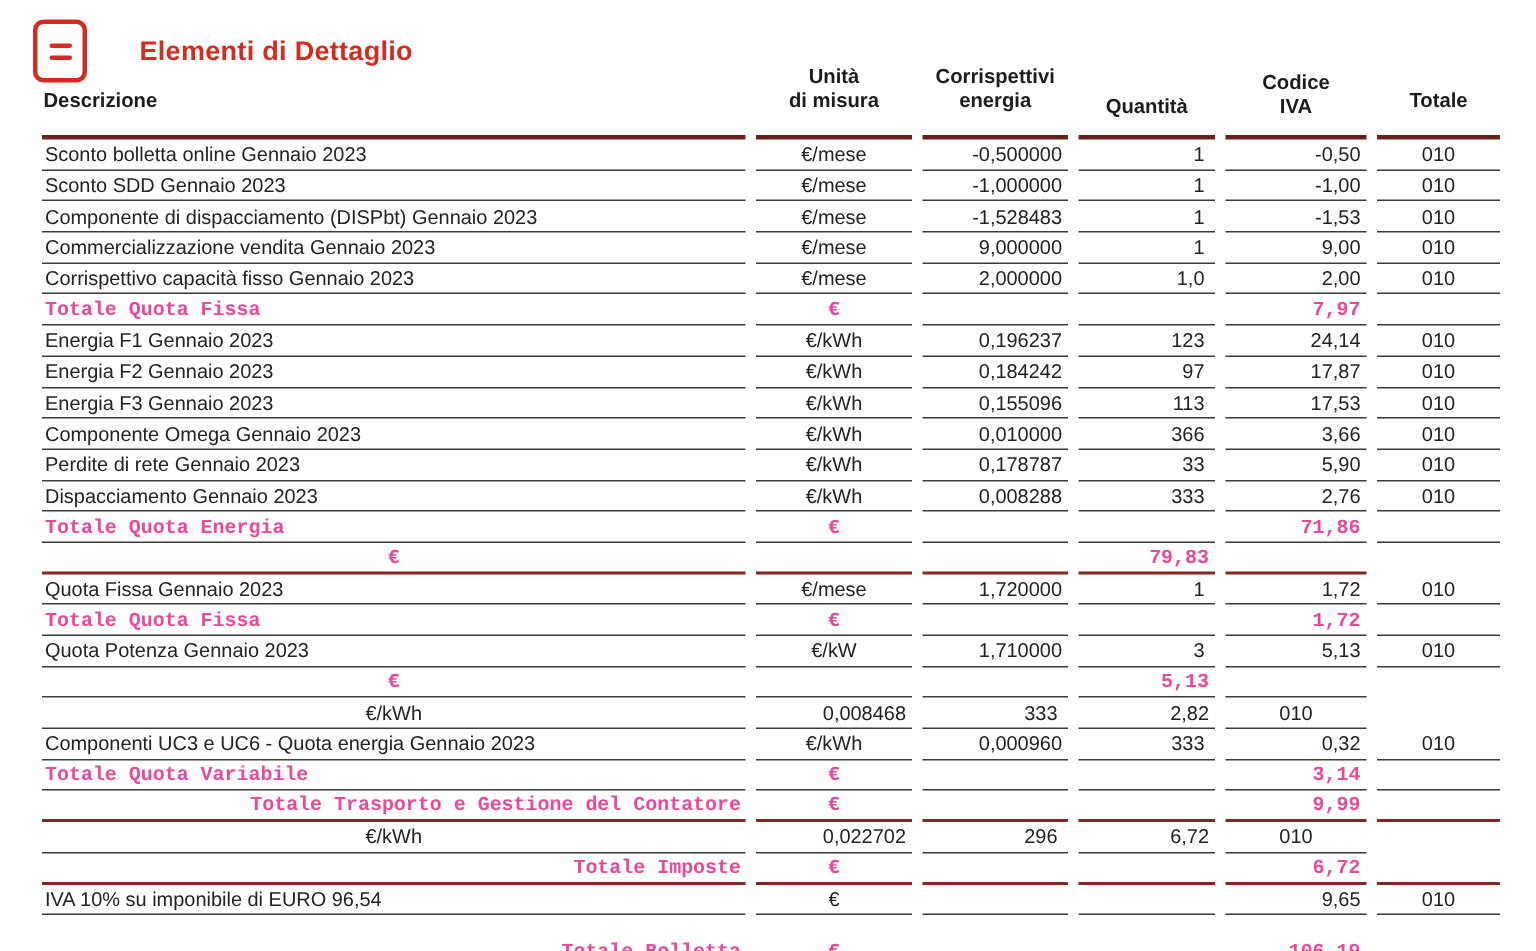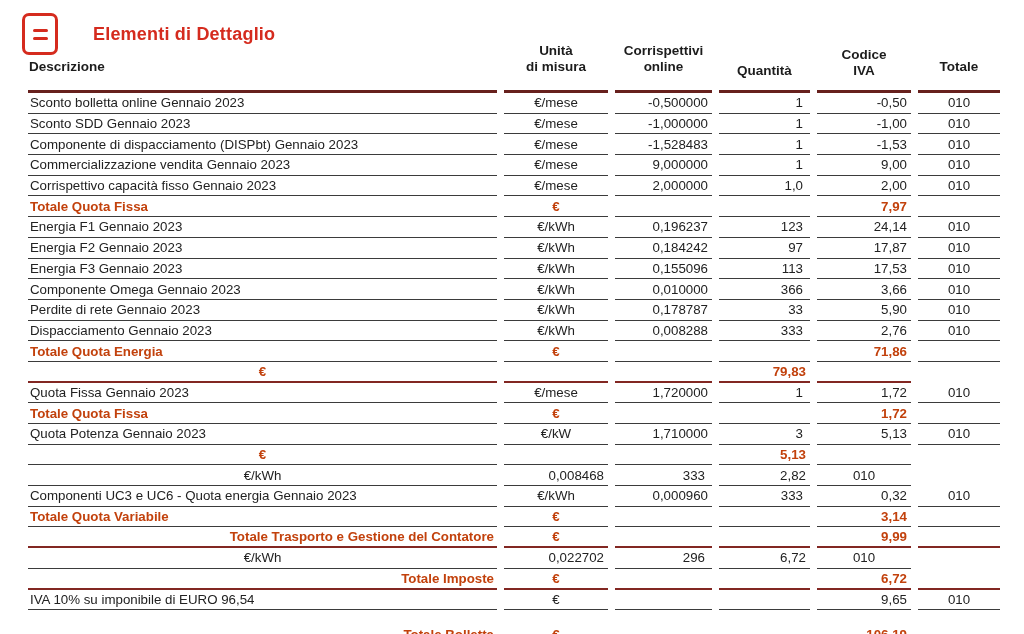--- a/index.html
+++ b/index.html
@@ -43,21 +43,21 @@
   .t-head .h-cell:nth-child(4), .t-head .h-cell:nth-child(5) { padding-bottom:11px; }
   .row > div {
     height:20.7px;
     display:flex; align-items:center;
     font-size:13.3px;
     border-bottom:1.5px solid #3b3b3b;
     white-space:nowrap; overflow:hidden;
   }
   .row.line-red > div   { border-bottom:2px solid var(--totline); }
   .row.line-final > div { border-bottom:3px solid var(--finline);margin-top:15px; }
-  .row.bold .c-desc, .row.bold .c-unit, .row.bold .c-total { font-weight:bold; color:#c2410c; }
+  .row.bold .c-desc, .row.bold .c-unit, .row.bold .c-total { font-weight:bold; color:#ec4899;font-family:Liberation Mono, monospace; }
   .c-desc  { justify-content:flex-start; padding-left:2px; }
   .c-desc.right { justify-content:flex-end; padding-right:3px; }
   .c-unit  { justify-content:center; }
   .c-price { justify-content:flex-end; padding-right:4px; }
   .c-qty   { justify-content:flex-end; padding-right:7px; }
   .c-total { justify-content:flex-end; padding-right:4px; }
   .c-vat   { justify-content:center; }
 </style>
 </head>
 <body>
@@ -76,21 +76,21 @@
     <div class="t-head">
         <div class="h-cell">
           <div>Descrizione</div>
         </div>
         <div class="h-cell">
           <div>Unità</div>
           <div>di misura</div>
         </div>
         <div class="h-cell">
           <div>Corrispettivi</div>
-          <div>online</div>
+          <div>energia</div>
         </div>
         <div class="h-cell">
           <div>Quantità</div>
         </div>
         <div class="h-cell">
           <div>Codice</div>
           <div>IVA</div>
         </div>
         <div class="h-cell">
           <div>Totale</div>

